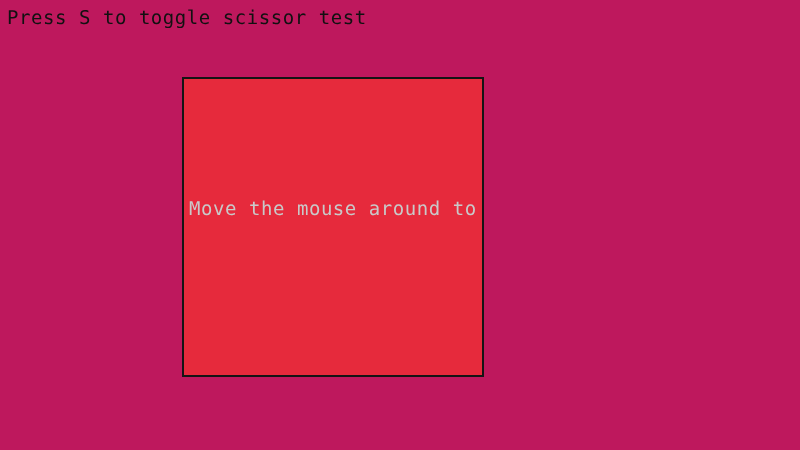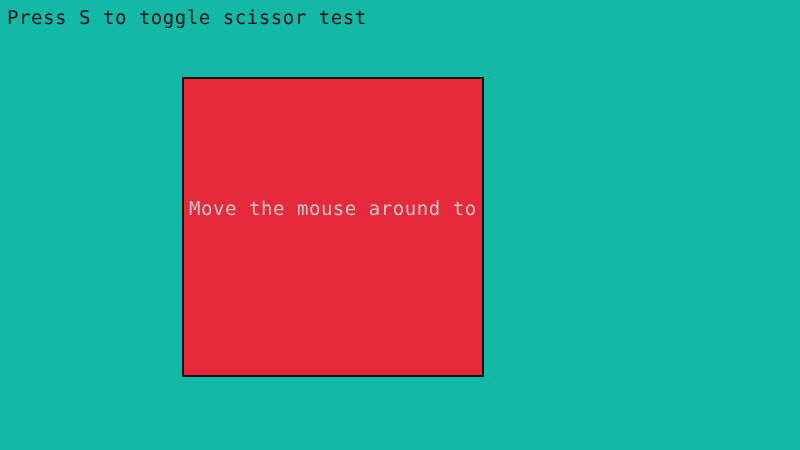--- a/index.html
+++ b/index.html
@@ -79,21 +79,21 @@
     color: #c9c9c9;
     white-space: pre;
     -webkit-font-smoothing: none;
     font-smooth: never;
     text-rendering: geometricPrecision;
   }
 </style>
 </head>
 <body>
 
-<div id="app-root" style="width: 800px; height: 450px; background: #14b8a6;">
+<div id="app-root" style="width: 800px; height: 450px; background: #be185d;">
 
   <div id="header-bar">
     <div id="instruction-text" style="left: 7px; top: 7px; color: rgb(17, 17, 17); font-size: 19px;">Press S to toggle scissor test</div>
   </div>
 
   <div id="scissor-rect" style="left: 182px; top: 77px; width: 302px; height: 300px; border-width: 2px; border-color: rgb(20, 20, 20); background: rgb(230, 42, 60);">
     <div id="scissor-fill" style="background: rgb(230, 42, 60);"></div>
     <div id="clipped-text" style="left: 5px; top: 119px; color: rgb(201, 201, 201); font-size: 19px;">Move the mouse around to r</div>
   </div>
 

